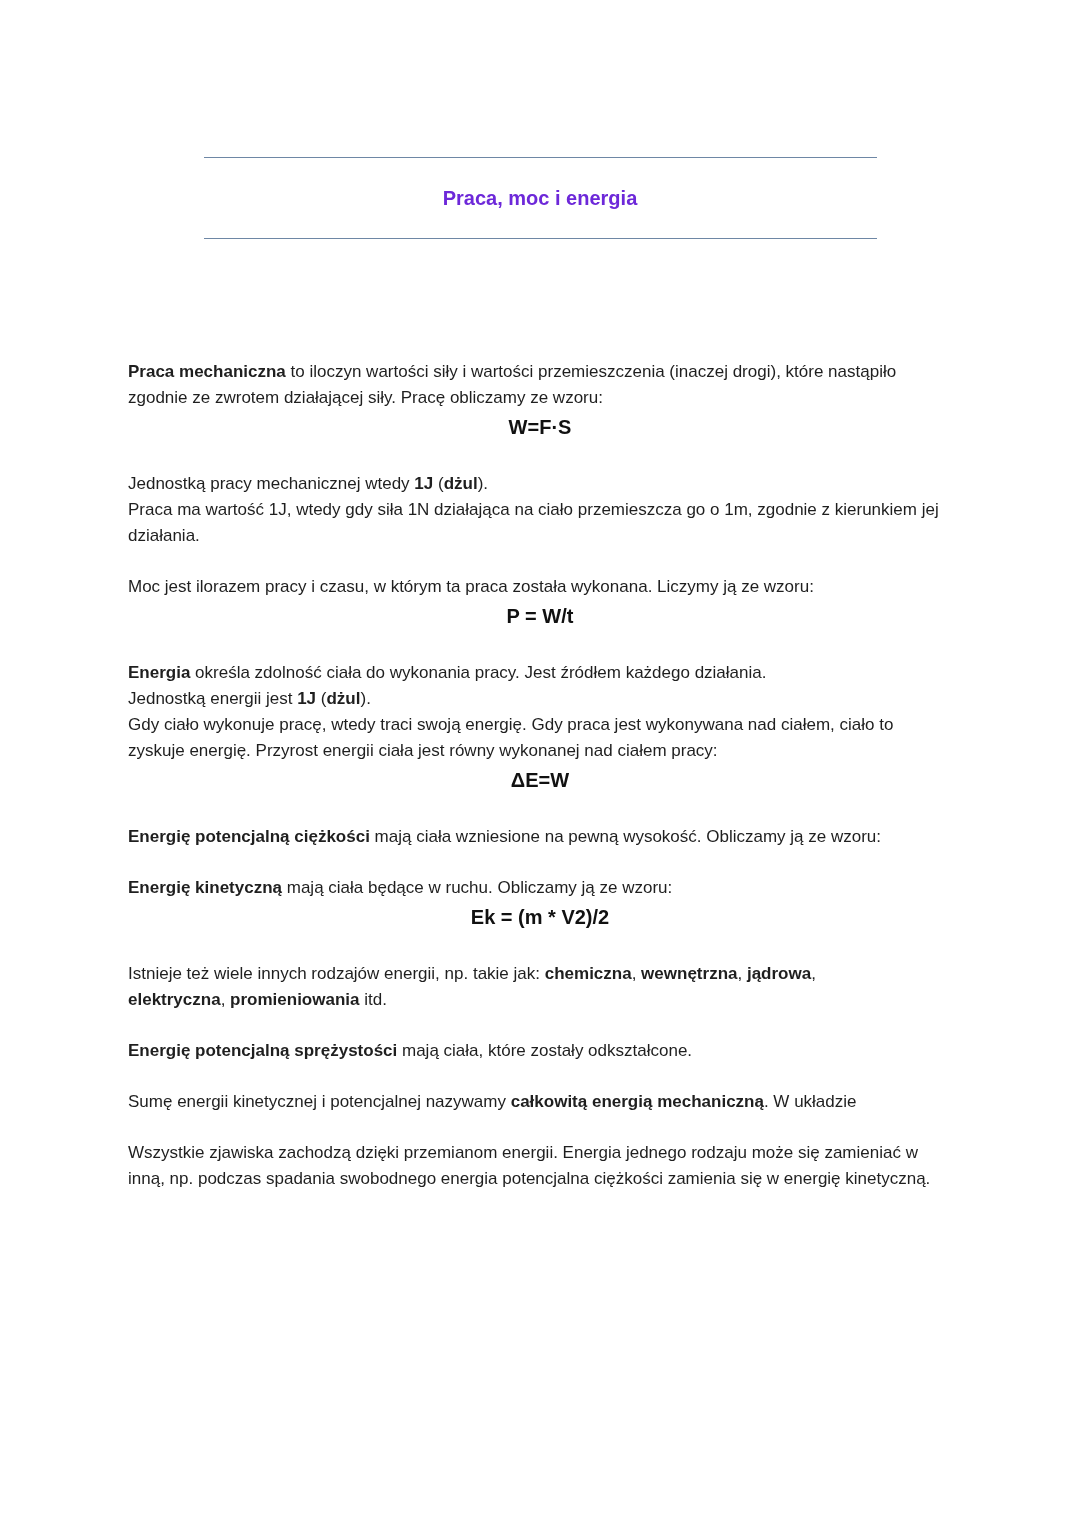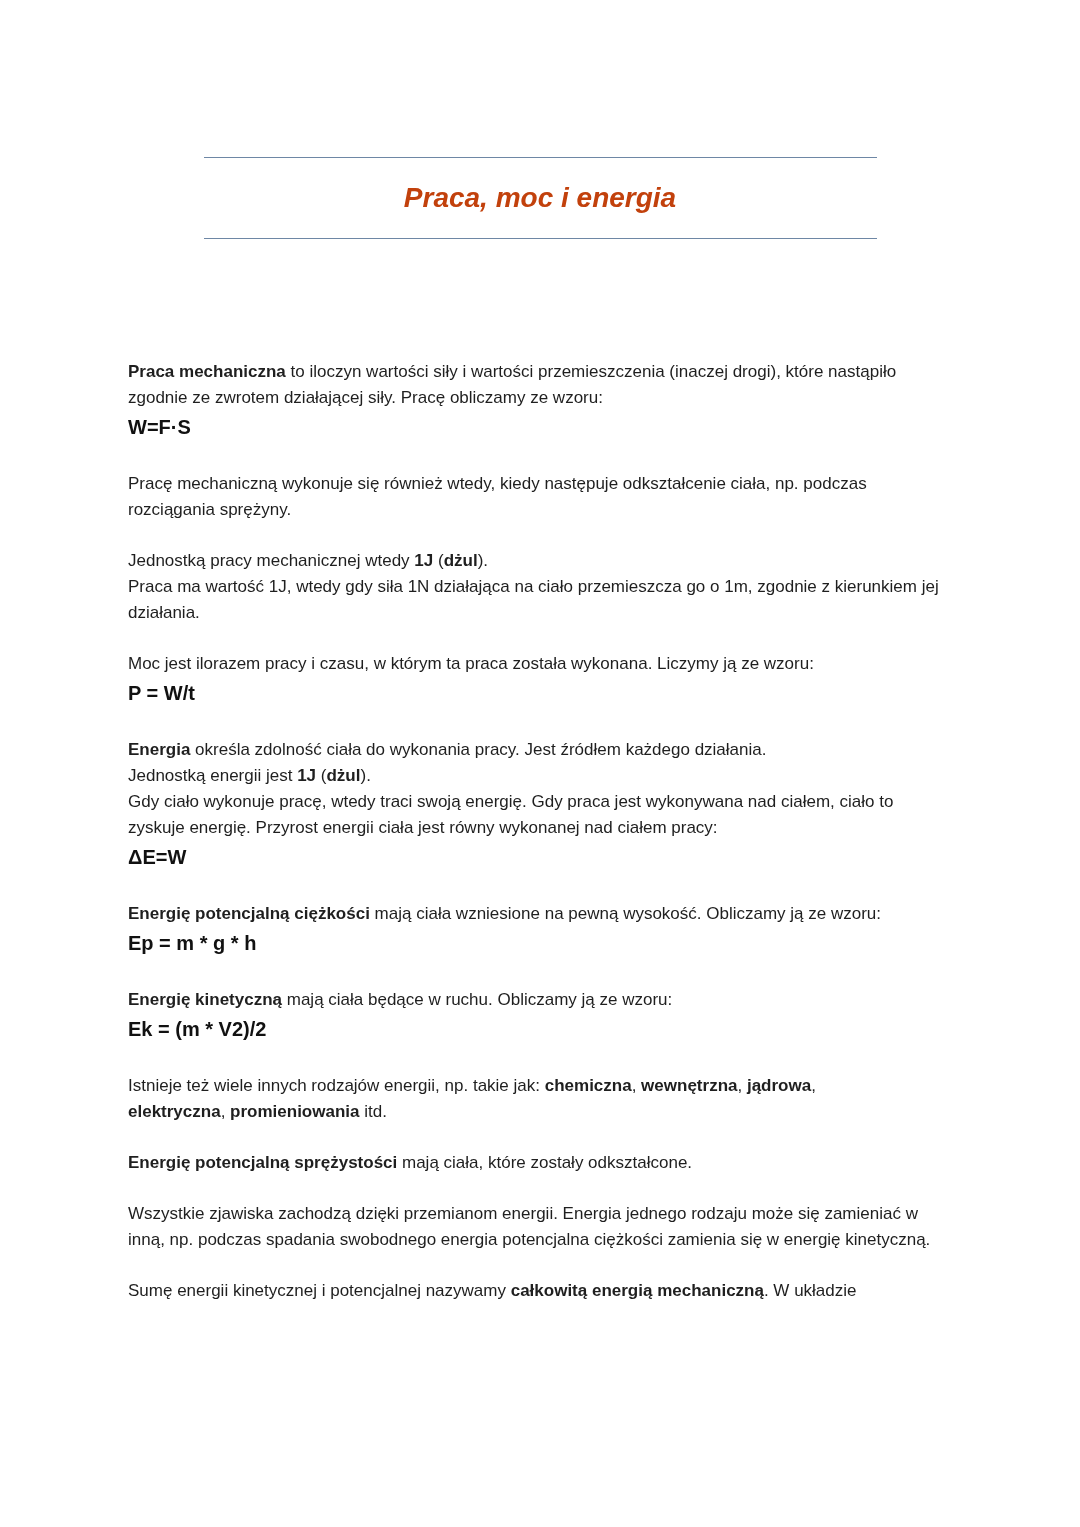--- a/index.html
+++ b/index.html
@@ -24,65 +24,62 @@
   }
   .rule {
     height: 1px;
     background: #6e87a5;
   }
   .doc-title {
     margin: 0;
     padding: 20px 0;
     line-height: 40px;
     text-align: center;
-    font-size: 28px;
+    font-size: 20px;
     font-weight: bold;
-    font-style: italic;
-    color: #c2410c;
+    color: #6d28d9;
   }
   .content {
     padding: 120px 128px 0 128px;
     font-size: 17px;
     line-height: 26px;
   }
   .para {
     margin: 0 0 25px 0;
   }
   .bold {
     font-weight: bold;
   }
   .formula {
     margin: -23px 0 30px 0;
     line-height: 28px;
-    text-align: left;
+    text-align: center;
     font-size: 20px;
     font-weight: bold;
     color: #111111;
   }
 </style>
 </head>
 <body>
 
 <div class="page">
   <div class="title-block">
     <div class="rule"></div>
     <h1 class="doc-title">Praca, moc i energia</h1>
     <div class="rule"></div>
   </div>
   <div class="content">
       <p class="para"><span class="bold">Praca mechaniczna</span><span> to iloczyn wartości siły i wartości przemieszczenia (inaczej drogi), które nastąpiło zgodnie ze zwrotem działającej siły. Pracę obliczamy ze wzoru:</span></p>
       <div class="formula">W=F·S</div>
-      <p class="para"><span>Pracę mechaniczną wykonuje się również wtedy, kiedy następuje odkształcenie ciała, np. podczas rozciągania sprężyny.</span></p>
       <p class="para"><span>Jednostką pracy mechanicznej wtedy </span><span class="bold">1J</span><span> (</span><span class="bold">dżul</span><span>).</span><br><span>Praca ma wartość 1J, wtedy gdy siła 1N działająca na ciało przemieszcza go o 1m, zgodnie z kierunkiem jej działania.</span></p>
       <p class="para"><span>Moc jest ilorazem pracy i czasu, w którym ta praca została wykonana. Liczymy ją ze wzoru:</span></p>
       <div class="formula">P = W/t</div>
       <p class="para"><span class="bold">Energia</span><span> określa zdolność ciała do wykonania pracy. Jest źródłem każdego działania.</span><br><span>Jednostką energii jest </span><span class="bold">1J</span><span> (</span><span class="bold">dżul</span><span>).</span><br><span>Gdy ciało wykonuje pracę, wtedy traci swoją energię. Gdy praca jest wykonywana nad ciałem, ciało to zyskuje energię. Przyrost energii ciała jest równy wykonanej nad ciałem pracy:</span></p>
       <div class="formula">ΔE=W</div>
       <p class="para"><span class="bold">Energię potencjalną ciężkości</span><span> mają ciała wzniesione na pewną wysokość. Obliczamy ją ze wzoru:</span></p>
-      <div class="formula">Ep = m * g * h</div>
       <p class="para"><span class="bold">Energię kinetyczną</span><span> mają ciała będące w ruchu. Obliczamy ją ze wzoru:</span></p>
       <div class="formula">Ek = (m * V2)/2</div>
       <p class="para"><span>Istnieje też wiele innych rodzajów energii, np. takie jak: </span><span class="bold">chemiczna</span><span>, </span><span class="bold">wewnętrzna</span><span>, </span><span class="bold">jądrowa</span><span>,</span><br><span class="bold">elektryczna</span><span>, </span><span class="bold">promieniowania</span><span> itd.</span></p>
       <p class="para"><span class="bold">Energię potencjalną sprężystości</span><span> mają ciała, które zostały odkształcone.</span></p>
+      <p class="para"><span>Sumę energii kinetycznej i potencjalnej nazywamy </span><span class="bold">całkowitą energią mechaniczną</span><span>. W układzie</span></p>
       <p class="para"><span>Wszystkie zjawiska zachodzą dzięki przemianom energii. Energia jednego rodzaju może się zamieniać w inną, np. podczas spadania swobodnego energia potencjalna ciężkości zamienia się w energię kinetyczną.</span></p>
-      <p class="para"><span>Sumę energii kinetycznej i potencjalnej nazywamy </span><span class="bold">całkowitą energią mechaniczną</span><span>. W układzie</span></p>
     </div>
 </div>
 
 </body></html>

